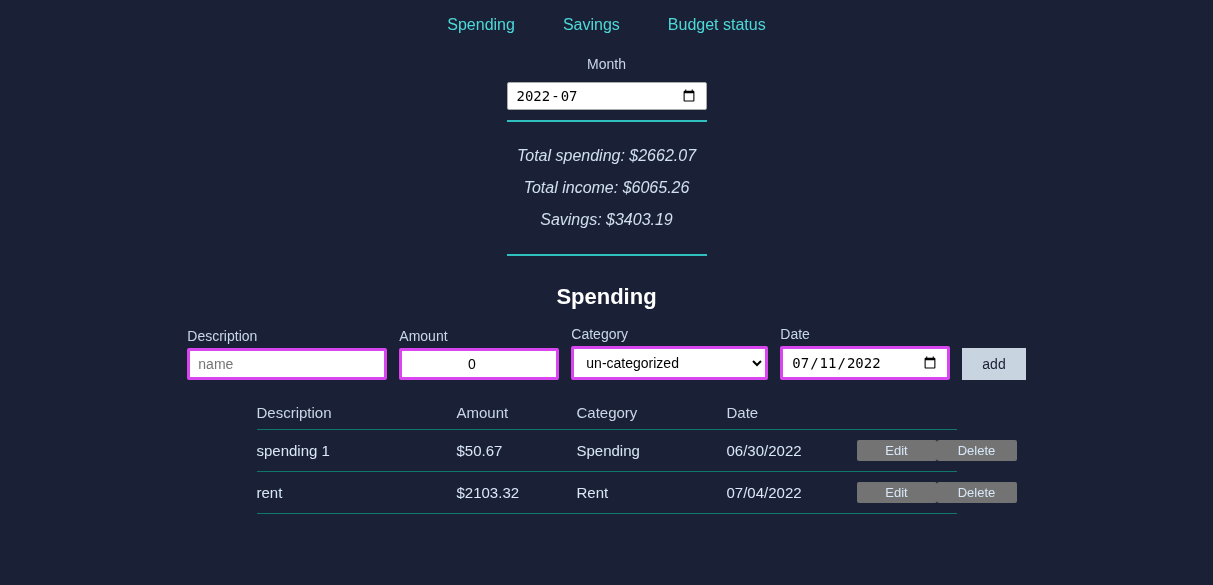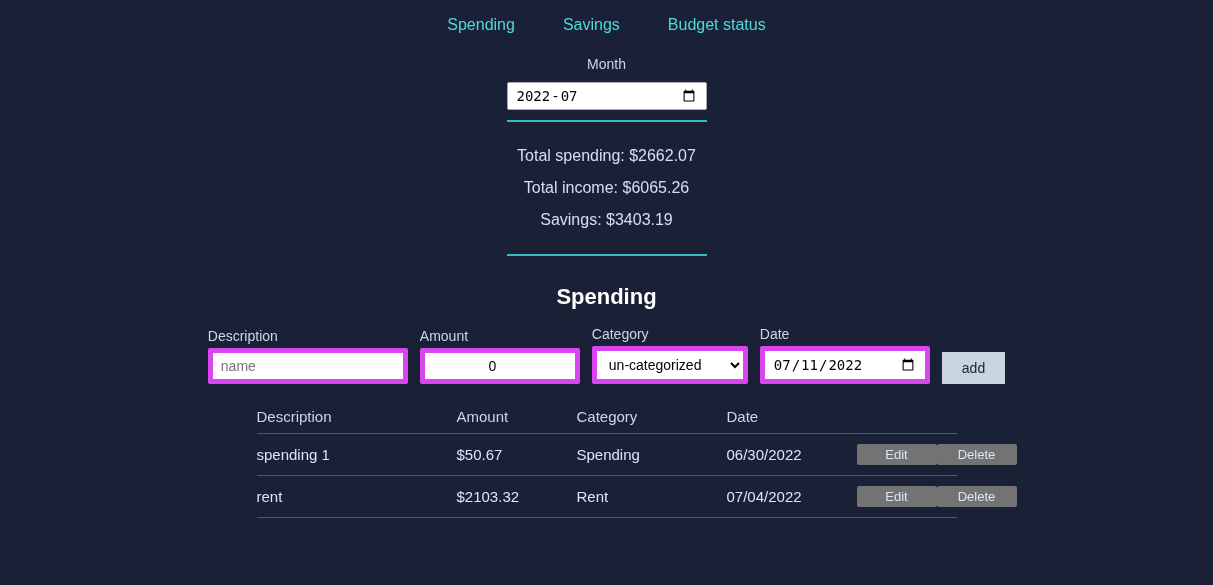--- a/index.html
+++ b/index.html
@@ -64,20 +64,21 @@
       border-top: 2px solid #2ebfbf;
       margin: 10px auto;
     }
 
     .summary {
       text-align: center;
       font-size: 16px;
       line-height: 2;
       color: #d0e0f0;
       margin: 8px 0;
+      font-style: italic;
     }
 
     .spending-title {
       font-size: 22px;
       font-weight: bold;
       color: #ffffff;
       margin: 18px 0 16px 0;
       text-align: center;
     }
 
@@ -97,29 +98,29 @@
 
     .form-group label {
       font-size: 14px;
       color: #c8d8e8;
     }
 
     .form-group input,
     .form-group select {
       background: #ffffff;
       color: #000000;
-      border: 5px solid #d946ef;
+      border: 3px solid #d946ef;
       padding: 5px 8px;
       font-size: 14px;
       border-radius: 2px;
     }
 
     .input-description { width: 200px; }
     .input-amount { width: 160px; text-align: center; }
-    .select-category { width: 156px; }
+    .select-category { width: 197px; }
     .input-date { width: 170px; font-family: monospace; }
 
     .btn-add {
       background: #c8d4e0;
       color: #1a2035;
       border: none;
       padding: 6px 20px;
       font-size: 14px;
       cursor: pointer;
       border-radius: 0;

